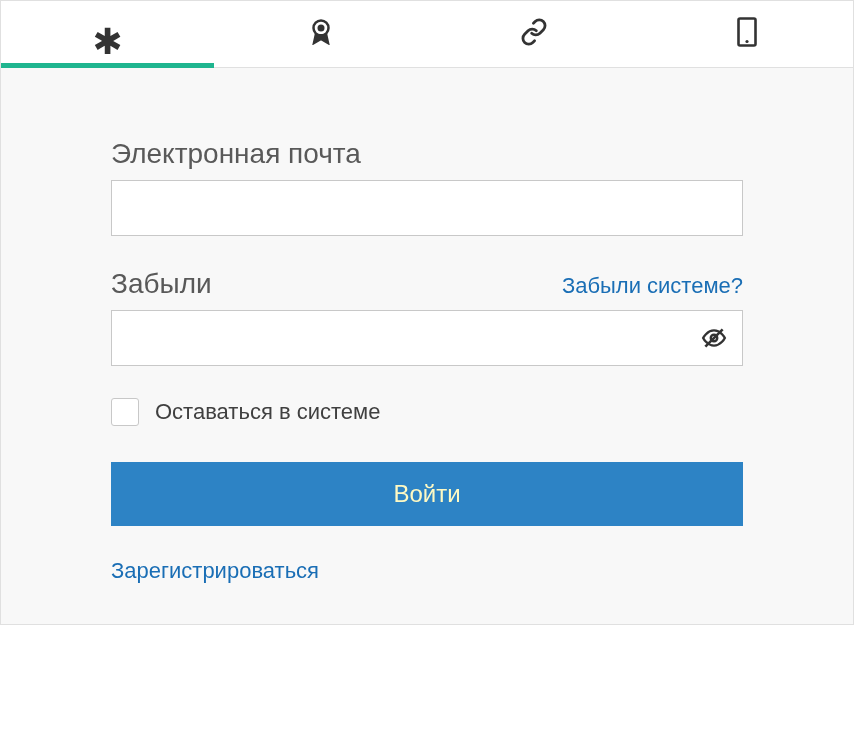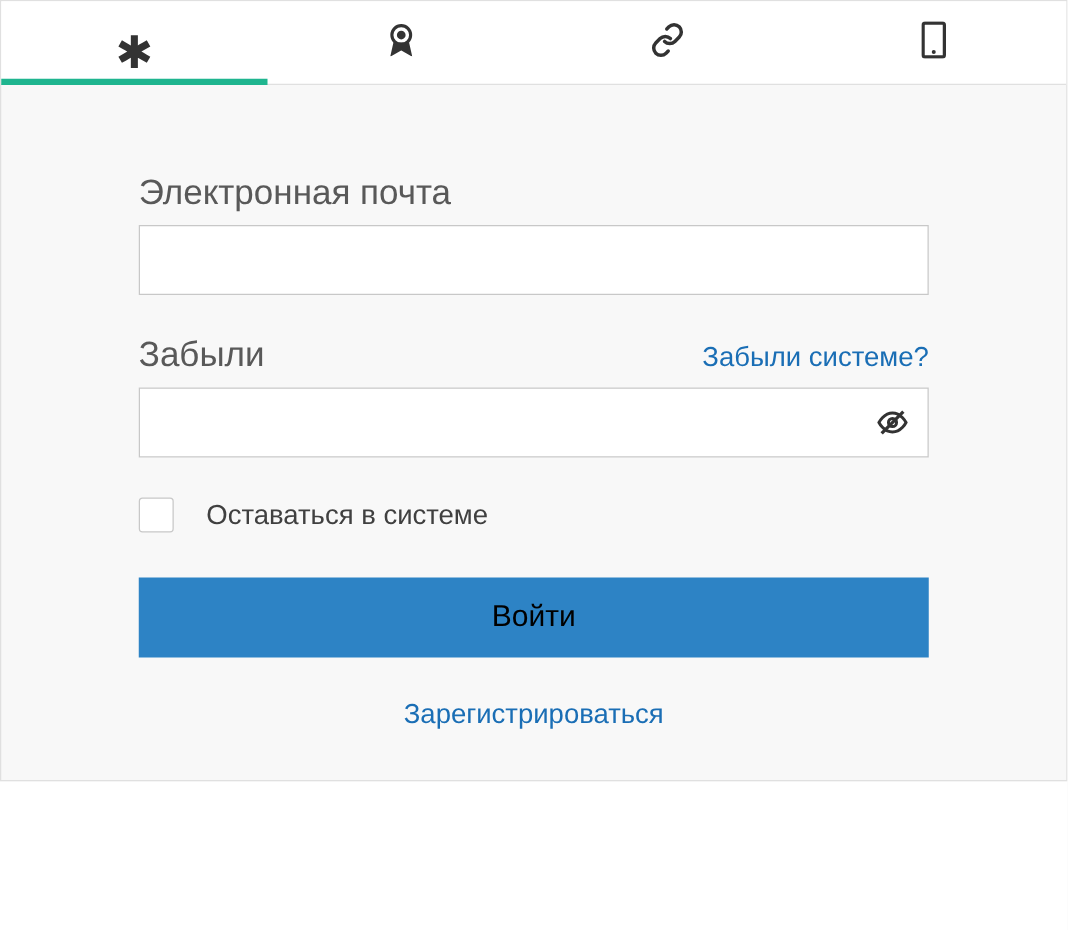--- a/index.html
+++ b/index.html
@@ -87,47 +87,47 @@
       transform: translateY(-50%);
       cursor: pointer;
       color: #333;
       display: flex;
       align-items: center;
     }
     .checkbox-row {
       display: flex;
       align-items: center;
       margin-bottom: 36px;
-      gap: 26px;
+      gap: 16px;
     }
     .checkbox {
       width: 28px;
       height: 28px;
       border: 1px solid #c8c8c8;
       background: #fff;
       border-radius: 3px;
       cursor: pointer;
     }
     .checkbox-label {
       font-size: 22px;
       color: #404040;
       cursor: pointer;
     }
     .login-button {
       width: 100%;
       height: 64px;
       background: #2d83c5;
       border: none;
-      color: #000000;
+      color: #fef9c3;
       font-size: 24px;
       cursor: pointer;
       margin-bottom: 32px;
     }
     .register-row {
-      text-align: center;
+      text-align: left;
     }
     .register-link {
       font-size: 22px;
       color: #1a6eb5;
       text-decoration: none;
       cursor: pointer;
     }
     .asterisk-glyph {
       font-size: 36px;
       line-height: 1;

